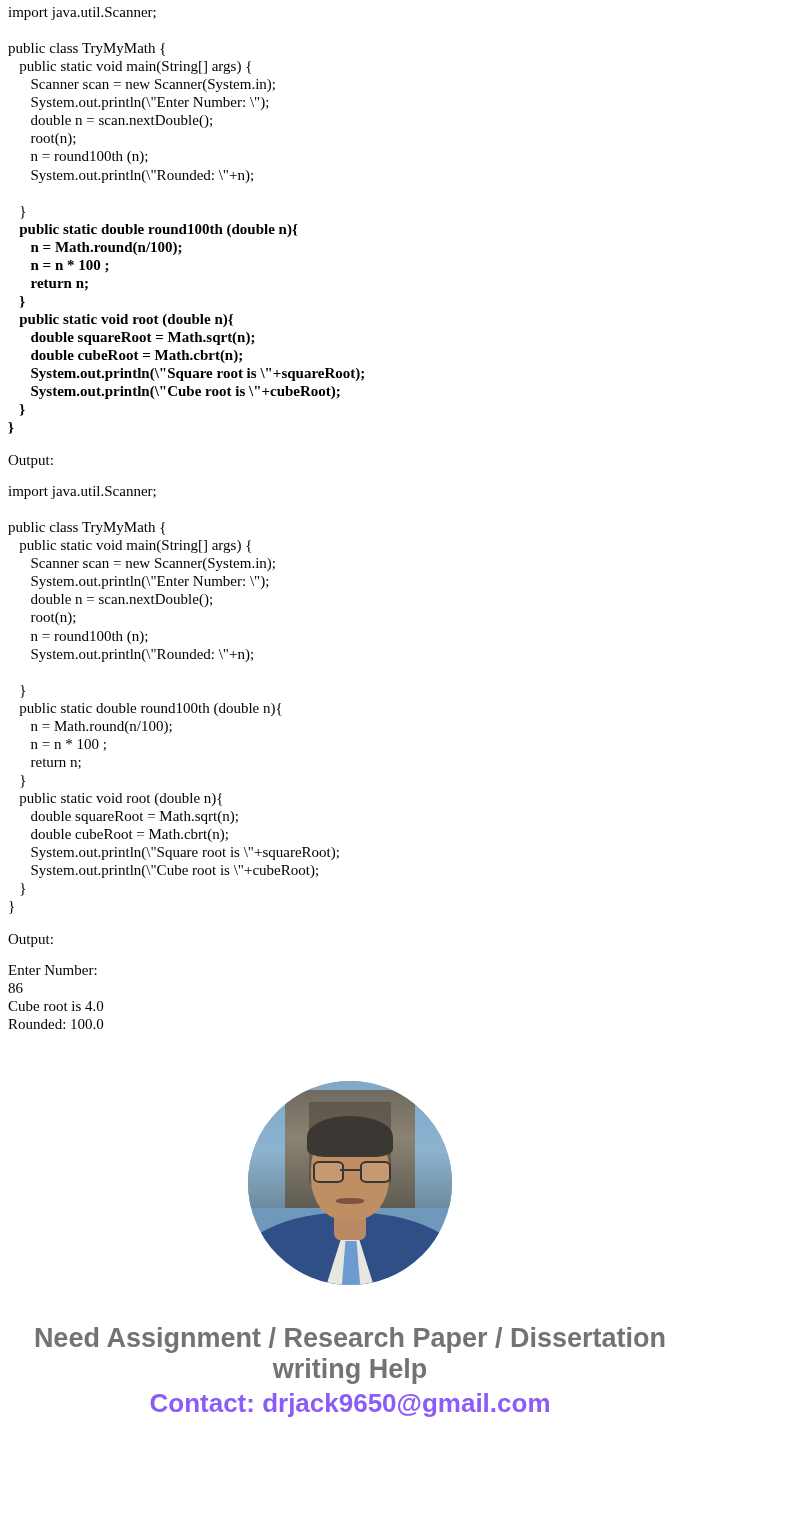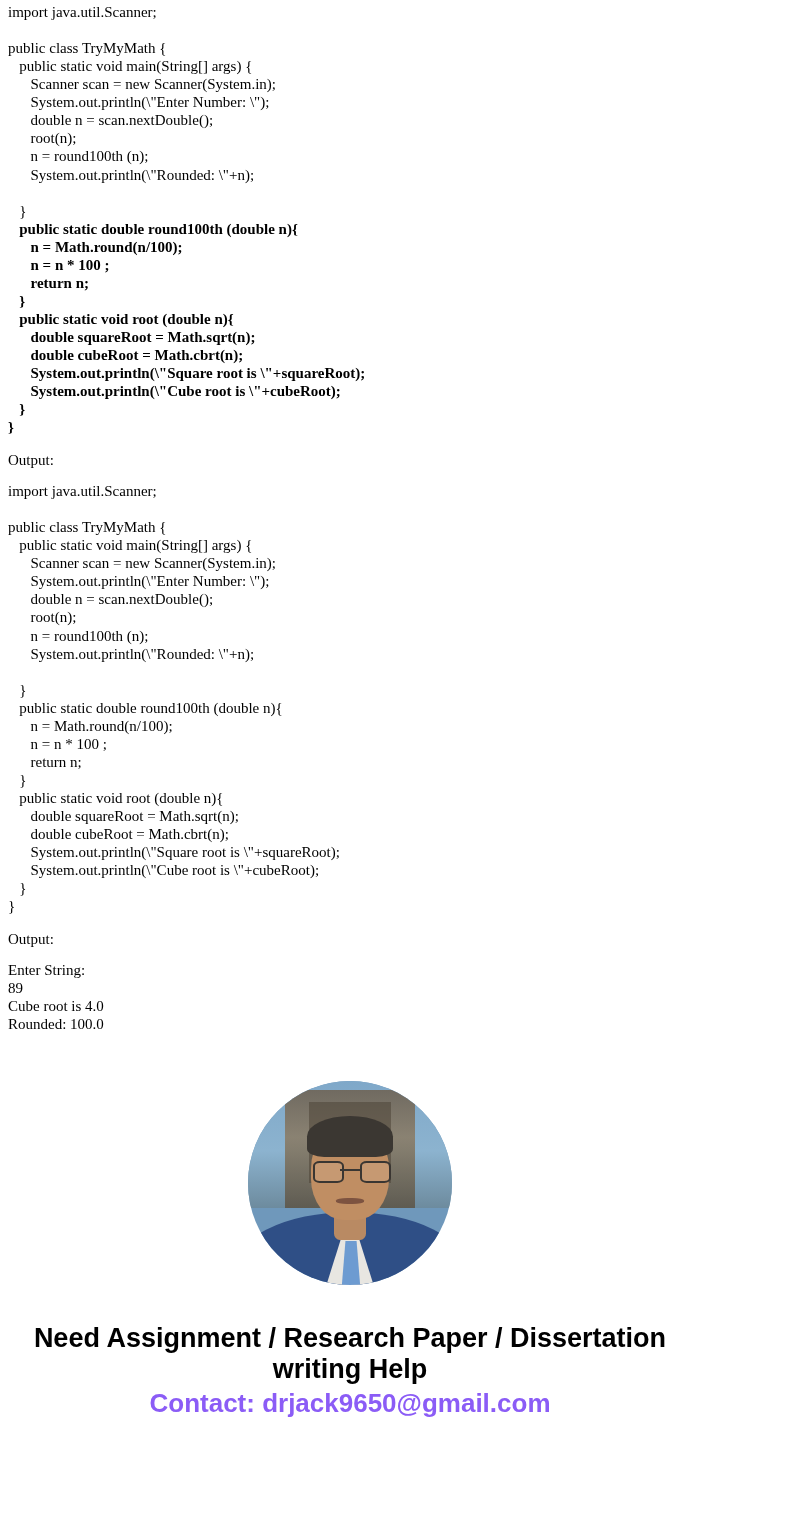--- a/index.html
+++ b/index.html
@@ -145,21 +145,21 @@
     border-radius: 40%;
   }
 
   .cta {
     margin-top: 38px;
     text-align: center;
     font-family: "Liberation Sans", sans-serif;
     font-weight: bold;
     font-size: 27px;
     line-height: 1.13;
-    color: #000000;
+    color: #737373;
     padding: 0 16px;
   }
   .cta-contact {
     margin-top: 4px;
     text-align: center;
     font-family: "Liberation Sans", sans-serif;
     font-weight: bold;
     font-size: 26px;
     color: #8b5cf6;
   }
@@ -172,21 +172,21 @@
   <div class="clipped-top">TryMyMath.java</div>
 
   <div class="code-block" id="code1"><div class="code-line">import java.util.Scanner;</div><div class="code-line spacer-line"></div><div class="code-line">public class TryMyMath {</div><div class="code-line">   public static void main(String[] args) {</div><div class="code-line">      Scanner scan = new Scanner(System.in);</div><div class="code-line">      System.out.println(\"Enter Number: \");</div><div class="code-line">      double n = scan.nextDouble();</div><div class="code-line">      root(n);</div><div class="code-line">      n = round100th (n);</div><div class="code-line">      System.out.println(\"Rounded: \"+n);</div><div class="code-line spacer-line"></div><div class="code-line">   }</div><div class="code-line bold">   public static double round100th (double n){</div><div class="code-line bold">      n = Math.round(n/100);</div><div class="code-line bold">      n = n * 100 ;</div><div class="code-line bold">      return n;</div><div class="code-line bold">   }</div><div class="code-line bold">   public static void root (double n){</div><div class="code-line bold">      double squareRoot = Math.sqrt(n);</div><div class="code-line bold">      double cubeRoot = Math.cbrt(n);</div><div class="code-line bold">      System.out.println(\"Square root is \"+squareRoot);</div><div class="code-line bold">      System.out.println(\"Cube root is \"+cubeRoot);</div><div class="code-line bold">   }</div><div class="code-line bold">}</div></div>
 
   <div class="section-label">Output:</div>
 
   <div class="code-block" id="code2"><div class="code-line">import java.util.Scanner;</div><div class="code-line spacer-line"></div><div class="code-line">public class TryMyMath {</div><div class="code-line">   public static void main(String[] args) {</div><div class="code-line">      Scanner scan = new Scanner(System.in);</div><div class="code-line">      System.out.println(\"Enter Number: \");</div><div class="code-line">      double n = scan.nextDouble();</div><div class="code-line">      root(n);</div><div class="code-line">      n = round100th (n);</div><div class="code-line">      System.out.println(\"Rounded: \"+n);</div><div class="code-line spacer-line"></div><div class="code-line">   }</div><div class="code-line">   public static double round100th (double n){</div><div class="code-line">      n = Math.round(n/100);</div><div class="code-line">      n = n * 100 ;</div><div class="code-line">      return n;</div><div class="code-line">   }</div><div class="code-line">   public static void root (double n){</div><div class="code-line">      double squareRoot = Math.sqrt(n);</div><div class="code-line">      double cubeRoot = Math.cbrt(n);</div><div class="code-line">      System.out.println(\"Square root is \"+squareRoot);</div><div class="code-line">      System.out.println(\"Cube root is \"+cubeRoot);</div><div class="code-line">   }</div><div class="code-line">}</div></div>
 
   <div class="section-label">Output:</div>
 
-  <div class="code-block" id="progout"><div class="code-line">Enter String:</div><div class="code-line">89</div><div class="code-line">Cube root is 4.0</div><div class="code-line">Rounded: 100.0</div></div>
+  <div class="code-block" id="progout"><div class="code-line">Enter Number:</div><div class="code-line">86</div><div class="code-line">Cube root is 4.0</div><div class="code-line">Rounded: 100.0</div></div>
 
   <div class="avatar-wrap">
     <div class="avatar">
       <div class="av-sky"></div>
       <div class="av-wall"></div>
       <div class="av-wall2"></div>
       <div class="av-shoulders"></div>
       <div class="av-shirt"></div>
       <div class="av-tie"></div>
       <div class="av-neck"></div>

